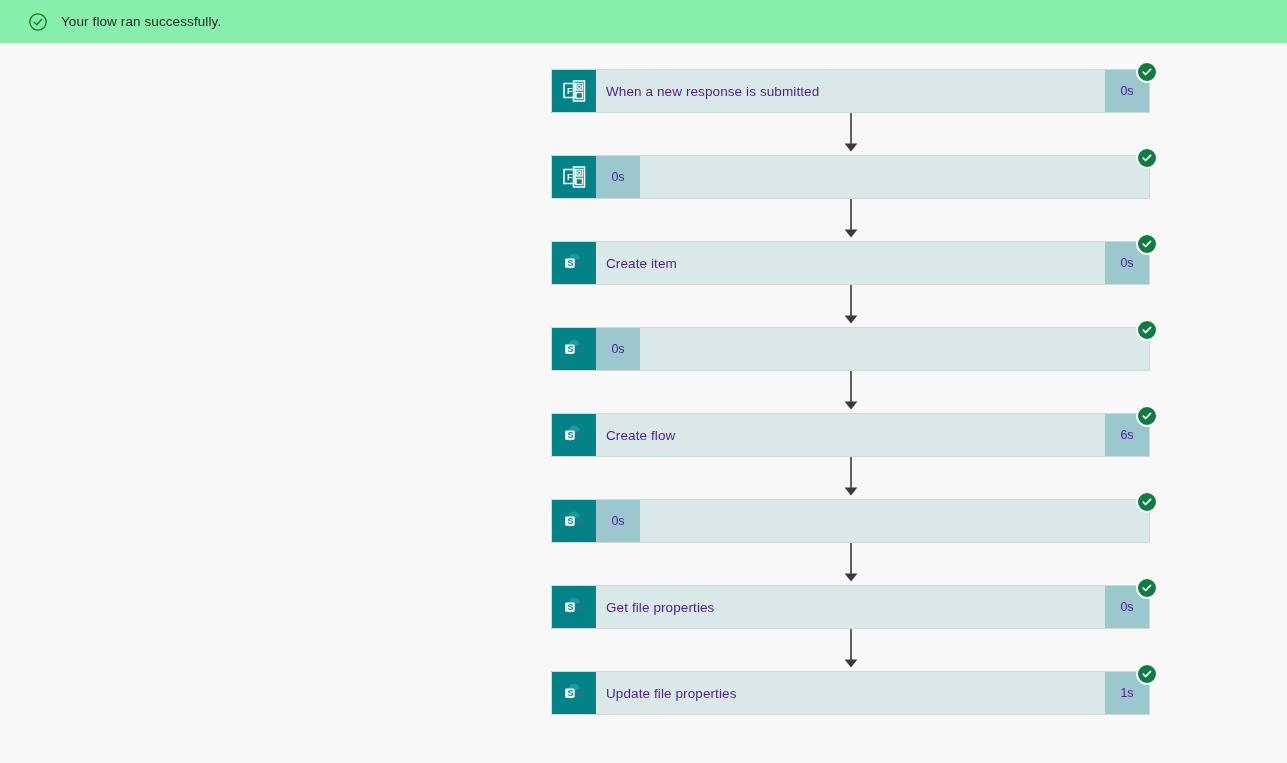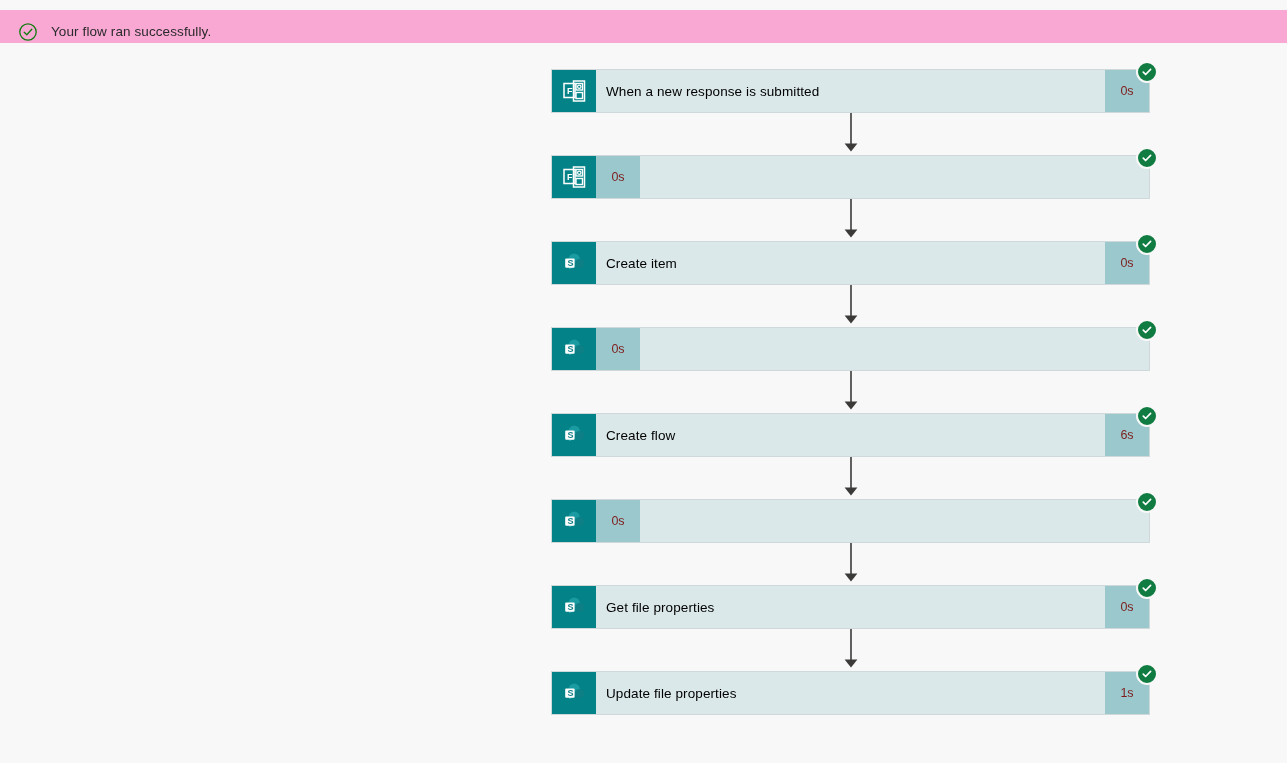--- a/index.html
+++ b/index.html
@@ -16,26 +16,25 @@
     position: relative;
   }
 
   
   .banner {
     position: absolute;
     left: 0;
     top: 0;
     width: 1287px;
     height: 43px;
-    background: #f9a8d4;
+    background: #86efac;
     display: flex;
     align-items: center;
     box-sizing: border-box;
-    padding-left: 18px;
-    margin-top: 10px;
+    padding-left: 28px;
   }
   .banner-icon {
     width: 20px;
     height: 20px;
     flex: 0 0 20px;
     margin-right: 13px;
     display: block;
   }
   .banner-text {
     font-size: 13.5px;
@@ -80,35 +79,35 @@
     justify-content: center;
   }
   .step-icon svg { display: block; }
 
   .step-title {
     flex: 1 1 auto;
     display: flex;
     align-items: center;
     padding-left: 10px;
     font-size: 13.5px;
-    color: #000000;
+    color: #4c1d95;
     letter-spacing: 0.1px;
     white-space: nowrap;
     overflow: hidden;
   }
 
   .step-duration {
     width: 44px;
     flex: 0 0 44px;
     background: #9bc8cc;
     display: flex;
     align-items: center;
     justify-content: center;
     font-size: 12.5px;
-    color: #7f1d1d;
+    color: #4c1d95;
   }
 
   .step-status {
     position: absolute;
     right: -9px;
     top: -9px;
     width: 22px;
     height: 22px;
     border-radius: 50%;
     background: #107c41;

